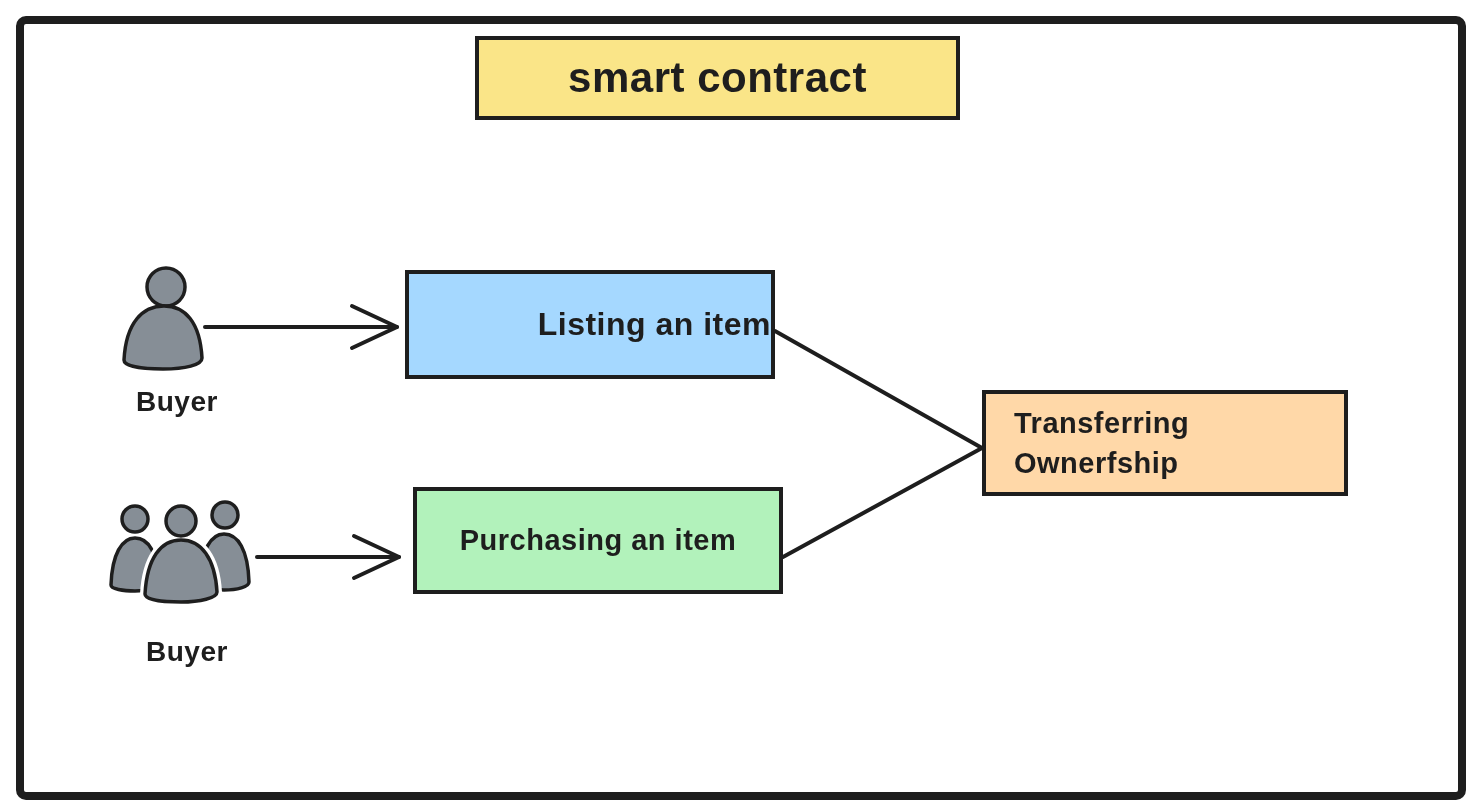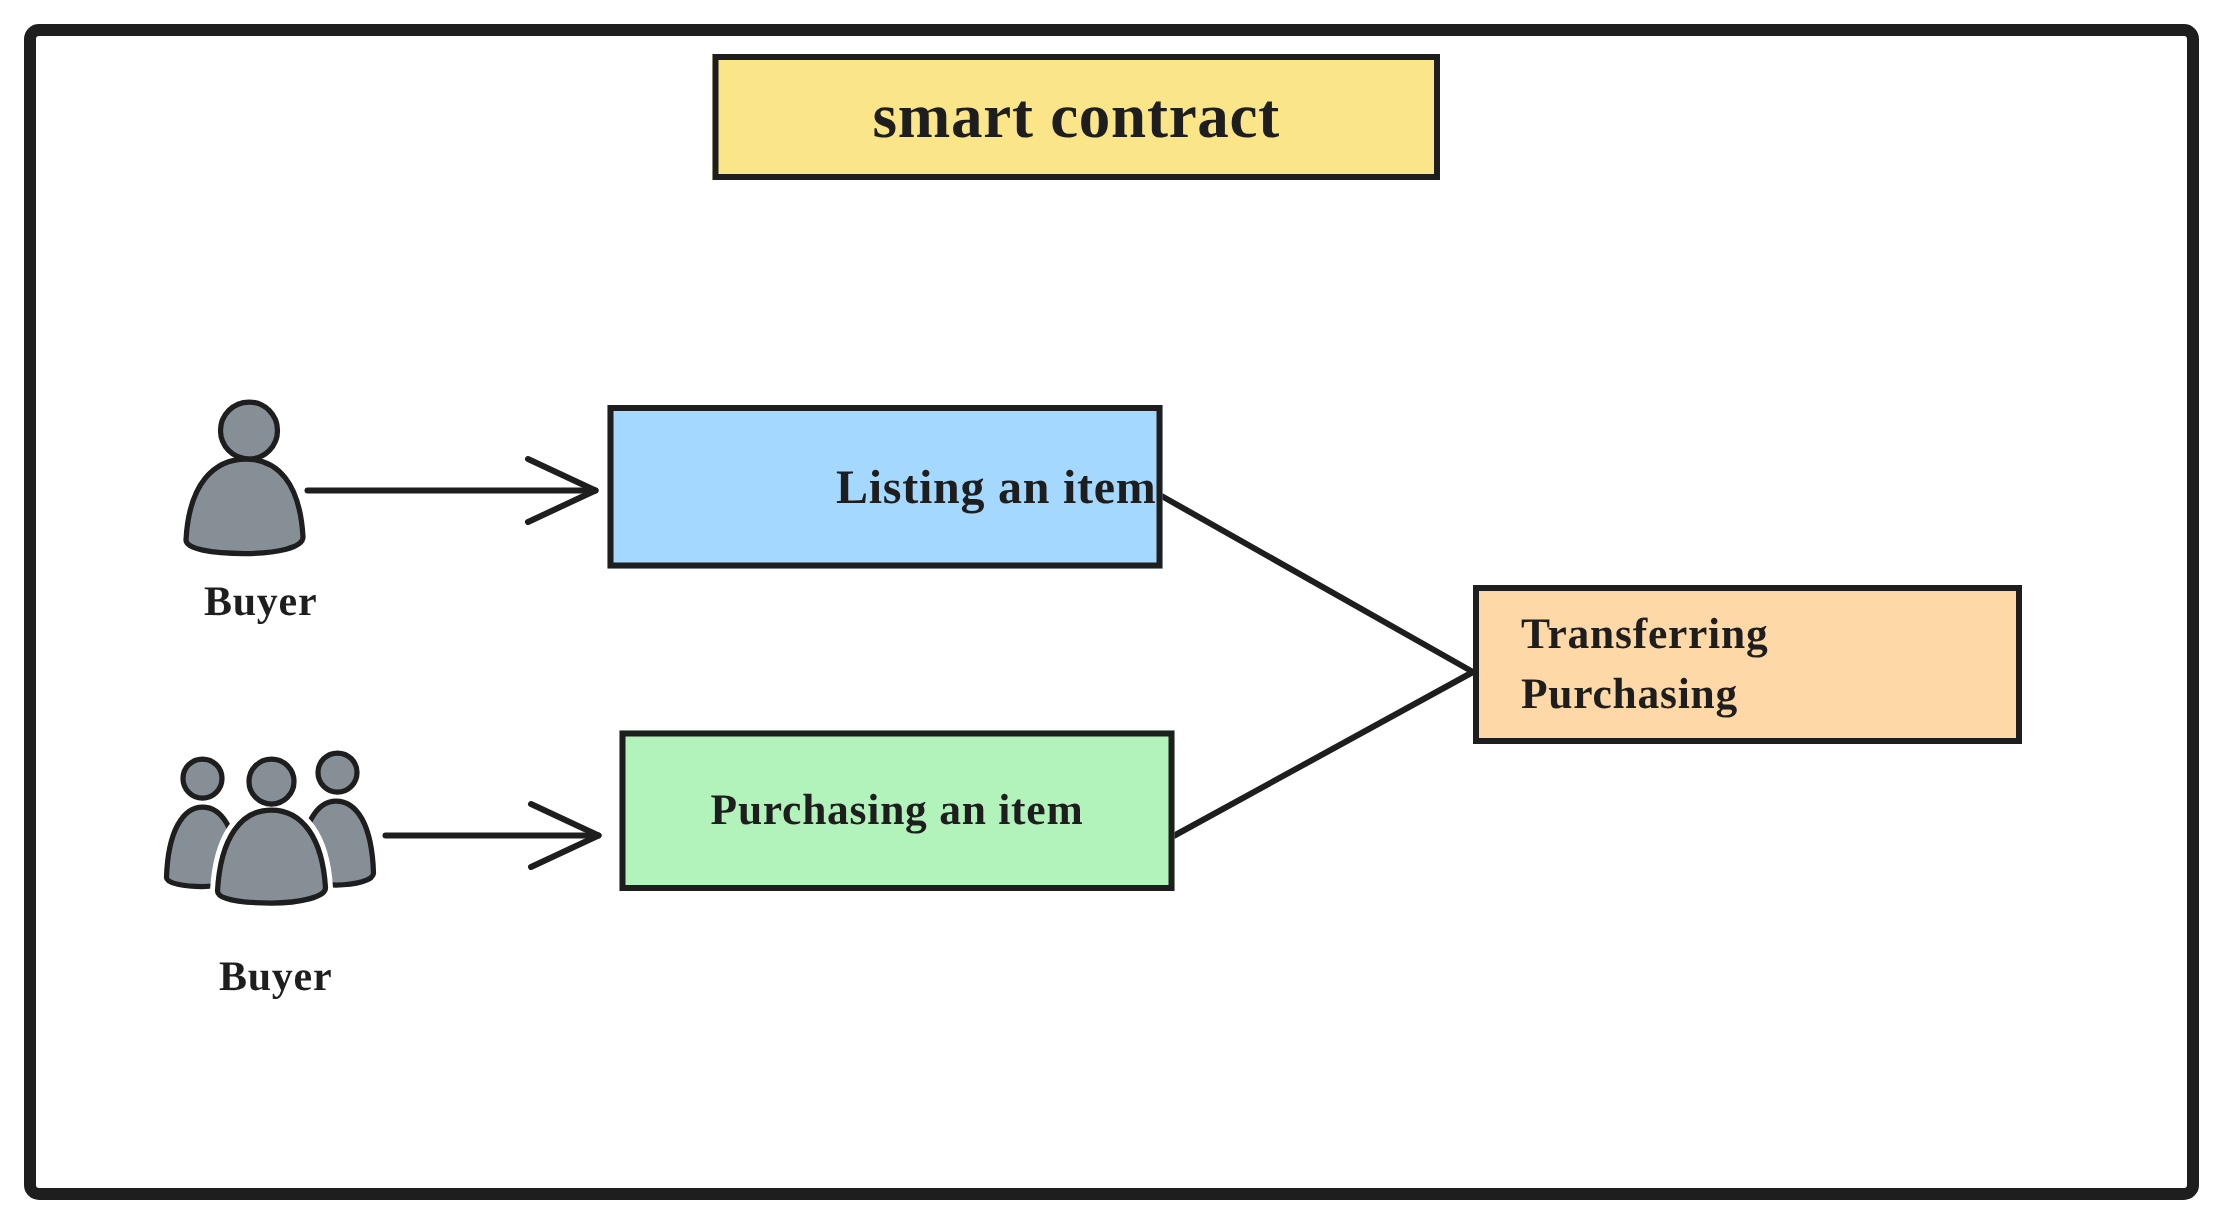--- a/index.html
+++ b/index.html
@@ -2,21 +2,21 @@
 <html style="--canvas_bg: #ffffff; --stroke: #1e1e1e; --title_bg: #fae588; --listing_bg: #a5d8ff; --purchasing_bg: #b2f2bb; --transferring_bg: #ffd8a8; --actor_fill: #868e96;"><head>
 <meta charset="utf-8">
 <style>
   html, body { margin: 0; padding: 0; background: #ffffff; }
   * { box-sizing: border-box; }
   #canvas {
     position: relative;
     width: 1478px;
     height: 810px;
     background: var(--canvas_bg, #ffffff);
-    font-family: Liberation Serif, serif;
+    font-family: Liberation Sans, sans-serif;
     color: var(--stroke, #1e1e1e);
     overflow: hidden;
   }
   .frame {
     position: absolute;
     left: 16px; top: 16px;
     width: 1450px; height: 784px;
     border: 8px solid var(--stroke, #1e1e1e);
     border-radius: 10px;
   }
@@ -148,17 +148,17 @@
     <span>Listing an item</span>
   </div>
 
   <div class="node purchasing-box">
     <span>Purchasing an item</span>
   </div>
 
   <div class="node transferring-box">
     <span>
       <span>Transferring</span><br>
-      <span>Purchasing</span>
+      <span>Ownerfship</span>
     </span>
   </div>
 
 </div>
 
 </body></html>

